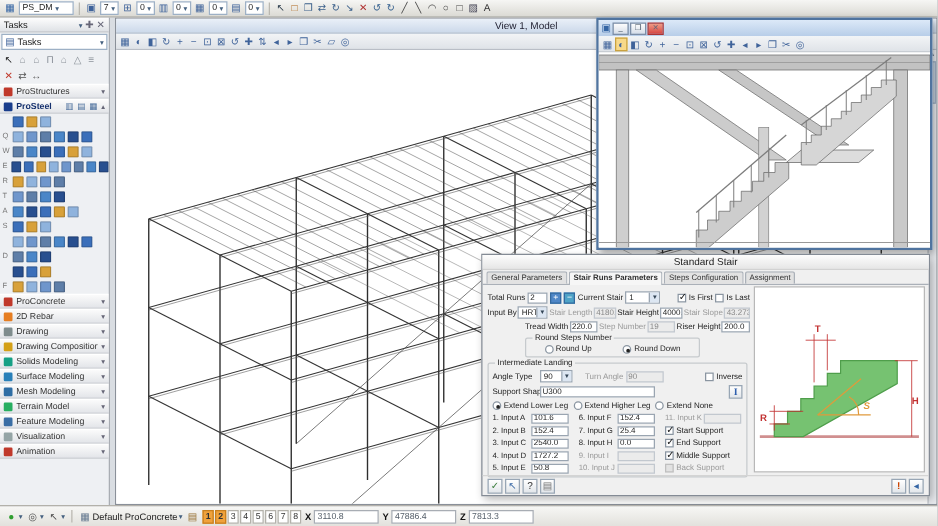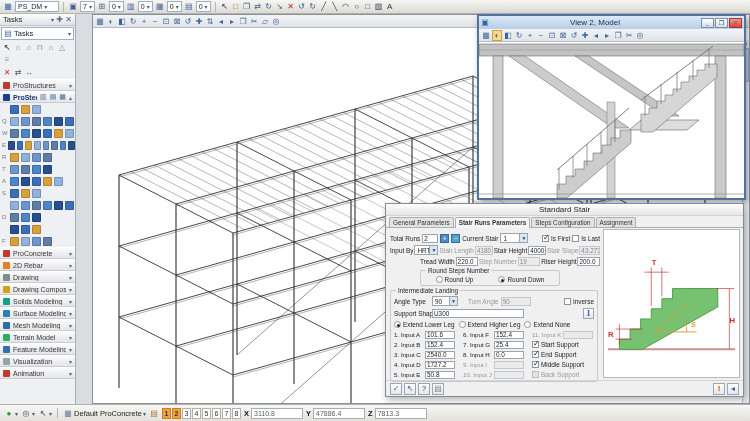--- a/index.html
+++ b/index.html
@@ -6,21 +6,21 @@
 body{font-family:"Liberation Sans",sans-serif;background:#777}
 .app{position:relative;width:750px;height:421px;background:#d9dde2;overflow:hidden;font-size:8px;color:#222}
 
 .topbar{position:absolute;left:0;top:0;right:0;height:14px;background:linear-gradient(#f6f6f4,#dbdad4);border-bottom:1px solid #b4b2ab;display:flex;align-items:center;gap:2px;padding:0 3px;z-index:5}
 .combo{display:inline-flex;align-items:center;height:11px;background:#fff;border:1px solid #9db0c5;font-size:7px;padding:0 2px;gap:2px}
 .ca{color:#44607f;font-size:6px}
 .ti{display:inline-block;min-width:10px;height:11px;line-height:11px;text-align:center;font-size:8px;color:#3f639a;cursor:default}
 .ti.hl{background:#f8d98a;border:1px solid #caa23f;line-height:9px}
 .tsep{width:1px;height:10px;background:#b9b7b0;margin:0 2px}
 
-.leftpanel{position:absolute;left:0;top:14px;width:76px;bottom:17px;background:#eef0f3;border-right:1px solid #a9adb3;display:flex;flex-direction:column;overflow:hidden;z-index:4}
+.leftpanel{position:absolute;left:0;top:14px;width:88px;bottom:17px;background:#eef0f3;border-right:1px solid #a9adb3;display:flex;flex-direction:column;overflow:hidden;z-index:4}
 .phead{height:12px;background:linear-gradient(#fefefe,#dfe2e6);border-bottom:1px solid #c2c5ca;display:flex;align-items:center;padding:0 3px;font-size:7.5px;gap:2px}
 .phead .sp{flex:1}
 .pcombo{height:13px;margin:1px;border:1px solid #9db0c5;background:#fff;display:flex;align-items:center;font-size:7.5px;padding:0 2px;gap:2px}
 .tgrid{padding:1px 2px;display:flex;flex-wrap:wrap;gap:1px;align-items:center}
 .sect{height:12px;display:flex;align-items:center;background:linear-gradient(#fbfbfb,#e3e5e9);border-top:1px solid #fff;border-bottom:1px solid #c9ccd1;font-size:7px;padding:0 3px;gap:3px;cursor:default}
 .sico{width:7px;height:7px;border-radius:1px;flex:none}
 .slbl{flex:1;white-space:nowrap;overflow:hidden;color:#333}
 .schev{color:#667;font-size:6px}
 .pshead .slbl{font-weight:bold;color:#16316e}
 .pshead .mini{font-size:7px;color:#4a6e9b}
@@ -331,20 +331,23 @@
         </div>
         <div class="sect">
           <span class="sico" style="background: rgb(192, 57, 43);"></span>
           <span class="slbl">Animation</span>
           <span class="schev">▾</span>
         </div>
       </div>
   </div>
 
   <div class="view1">
+    <div class="v1t">
+        <span>View 1, Model</span>
+      </div>
     <div class="vtb">
         <span class="ti" style="color: rgb(63, 99, 154);">▦</span>
         <span class="ti" style="color: rgb(63, 99, 154);">◐</span>
         <span class="ti" style="color: rgb(63, 99, 154);">◧</span>
         <span class="ti" style="color: rgb(63, 99, 154);">↻</span>
         <span class="ti" style="color: rgb(63, 99, 154);">+</span>
         <span class="ti" style="color: rgb(63, 99, 154);">−</span>
         <span class="ti" style="color: rgb(63, 99, 154);">⊡</span>
         <span class="ti" style="color: rgb(63, 99, 154);">⊠</span>
         <span class="ti" style="color: rgb(63, 99, 154);">↺</span>
@@ -566,21 +569,20 @@
     </div>
     <div class="vscroll">
       <span>▴</span>
       <span class="vthumb"></span>
     </div>
   </div>
 
   <div class="view2">
     <div class="v2t">
       <span class="ti" style="min-width: 8px; color: rgb(52, 101, 164);">▣</span>
-      <span class="v2title">View 2, Model</span>
       <span class="wbtn" style="color: rgb(51, 68, 85);">_</span>
       <span class="wbtn" style="color: rgb(51, 68, 85);">❐</span>
       <span class="wbtn close" style="color: rgb(102, 102, 119);">✕</span>
     </div>
     <div class="vtb">
         <span class="ti" style="color: rgb(63, 99, 154);">▦</span>
         <span class="ti hl" style="color: rgb(63, 99, 154);">◐</span>
         <span class="ti" style="color: rgb(63, 99, 154);">◧</span>
         <span class="ti" style="color: rgb(63, 99, 154);">↻</span>
         <span class="ti" style="color: rgb(63, 99, 154);">+</span>

